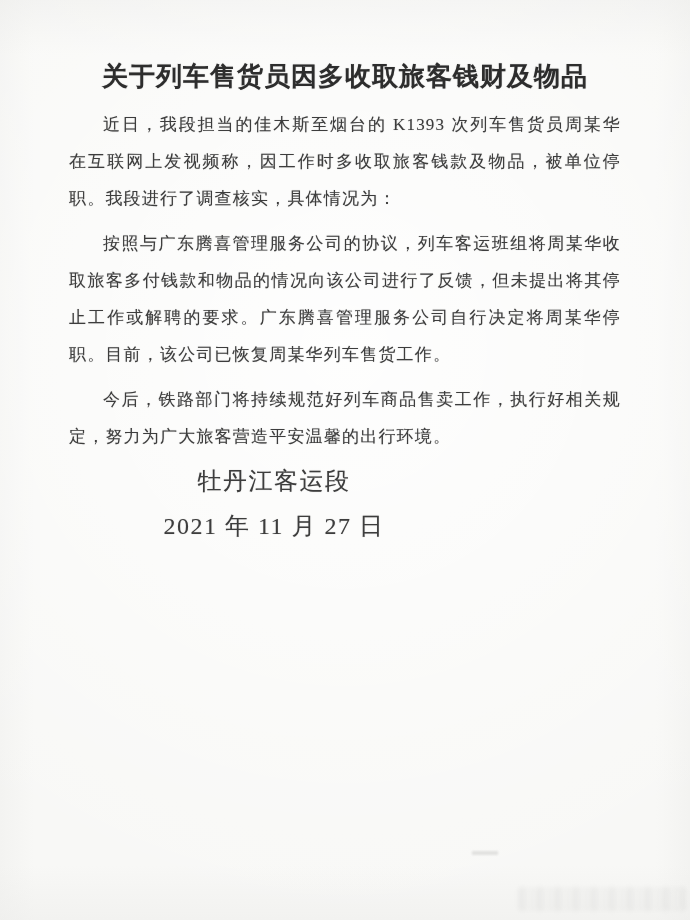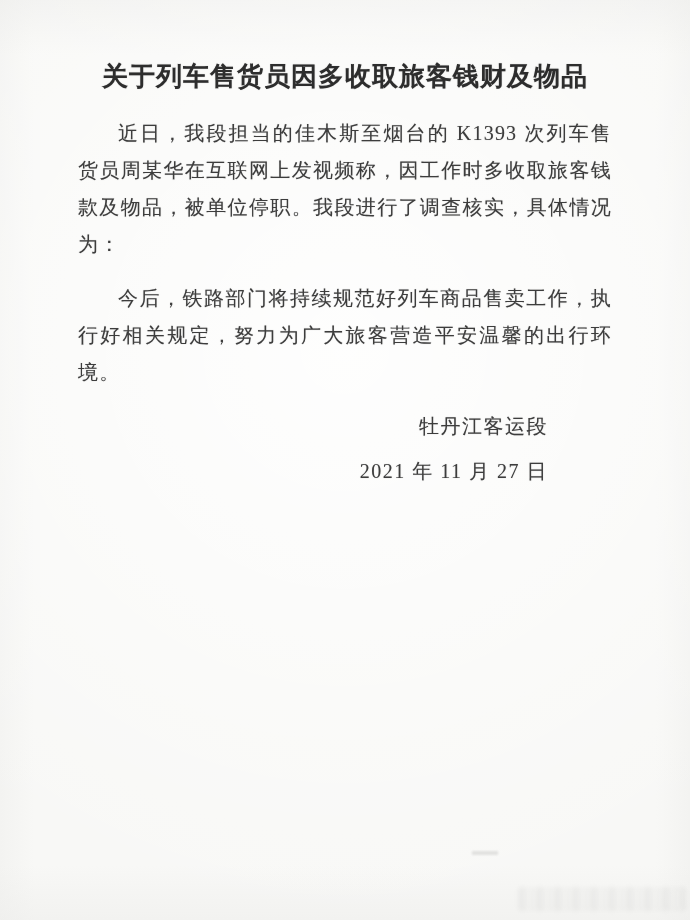--- a/index.html
+++ b/index.html
@@ -31,33 +31,33 @@
     color: #2d2d2d;
     text-shadow: 0 0 1px rgba(70,70,70,0.45);
   }
   .title .title-line {
     display: block;
   }
   .body-text {
     margin: 8px 61px 0 61px;
   }
   .body-text p {
-    margin: 17px;
-    font-size: 20px;
+    margin: 8px;
+    font-size: 17px;
     line-height: 37px;
     letter-spacing: 1.2px;
     text-align: justify;
     text-indent: 2em;
     color: #3d3d3d;
     text-shadow: 0 0 1px rgba(90,90,90,0.4);
   }
   .sign-block {
     padding-right: 142px;
-    text-align: right;
-    font-size: 20px;
+    text-align: center;
+    font-size: 24px;
     letter-spacing: 1.5px;
     color: #3d3d3d;
     text-shadow: 0 0 1px rgba(90,90,90,0.4);
   }
   .sign-block .signature {
     line-height: 36px;
   }
   .sign-block .date {
     line-height: 36px;
     margin-top: 9px;
@@ -95,20 +95,21 @@
 <body>
 
 <div class="page">
 
   <h1 class="title">
     <span class="title-line">关于列车售货员因多收取旅客钱财及物品</span>
   </h1>
 
   <div class="body-text">
     <p>近日，我段担当的佳木斯至烟台的 K1393 次列车售货员周某华在互联网上发视频称，因工作时多收取旅客钱款及物品，被单位停职。我段进行了调查核实，具体情况为：</p>
+    <p>按照与广东腾喜管理服务公司的协议，列车客运班组将周某华收取旅客多付钱款和物品的情况向该公司进行了反馈，但未提出将其停止工作或解聘的要求。广东腾喜管理服务公司自行决定将周某华停职。目前，该公司已恢复周某华列车售货工作。</p>
     <p>今后，铁路部门将持续规范好列车商品售卖工作，执行好相关规定，努力为广大旅客营造平安温馨的出行环境。</p>
   </div>
 
   <div class="sign-block">
     <div class="signature">牡丹江客运段</div>
     <div class="date">2021 年 11 月 27 日</div>
   </div>
 
   <div class="speck"></div>
   <div class="watermark"></div>

